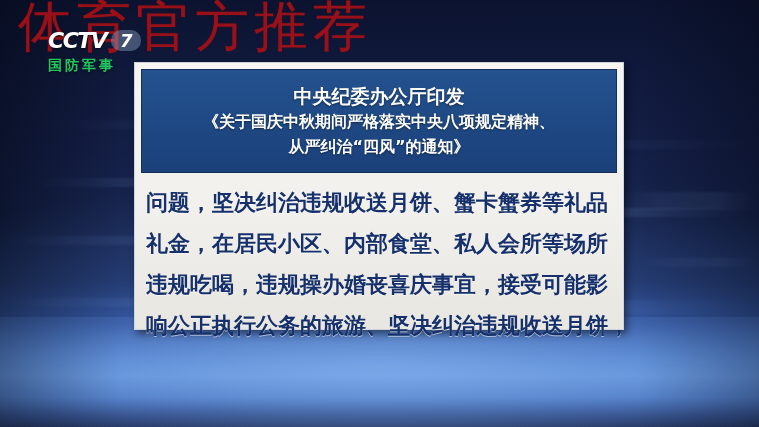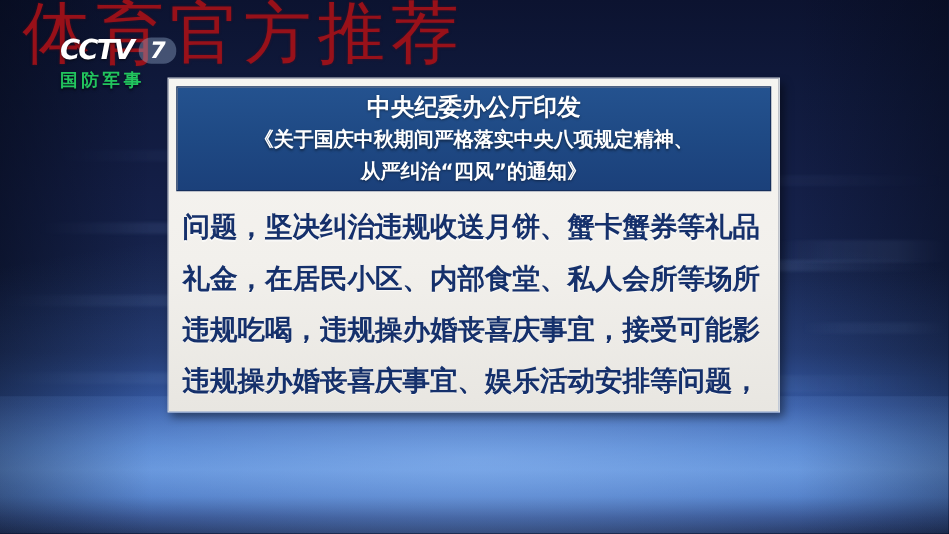--- a/index.html
+++ b/index.html
@@ -144,21 +144,21 @@
     height: 268px;
     background: linear-gradient(to bottom, #f6f5f1 0%, #f2f0ec 55%, #e8e6e1 100%);
     border: 1px solid #cfd4dc;
     box-shadow: 3px 4px 7px rgba(0,0,0,0.45);
     padding: 6px 6px 6px 6px;
   }
 
   .card-header {
     background: linear-gradient(to bottom, #24528f 0%, #1f4a85 45%, #1b407a 100%);
     border: 1px solid #152f5c;
-    height: 84px;
+    height: 104px;
     display: flex;
     flex-direction: column;
     align-items: center;
     justify-content: center;
     padding: 2px 4px;
   }
   .card-header-line {
     color: #ffffff;
     font-family: "DejaVu Sans", "Liberation Sans", sans-serif;
     font-weight: 700;
@@ -232,18 +232,18 @@
     <div class="card-header">
       <div class="card-header-line">中央纪委办公厅印发</div>
       <div class="card-header-line wide">《关于国庆中秋期间严格落实中央八项规定精神、</div>
       <div class="card-header-line wide">从严纠治“四风”的通知》</div>
     </div>
 
     <div class="card-body">
       <div class="body-line">问题，坚决纠治违规收送月饼、蟹卡蟹券等礼品</div>
       <div class="body-line">礼金，在居民小区、内部食堂、私人会所等场所</div>
       <div class="body-line">违规吃喝，违规操办婚丧喜庆事宜，接受可能影</div>
-      <div class="body-line">违规操办婚丧喜庆事宜、娱乐活动安排等问题，</div>
+      <div class="body-line">响公正执行公务的旅游、坚决纠治违规收送月饼，</div>
     </div>
 
   </div>
 
 </div>
 
 </body></html>

